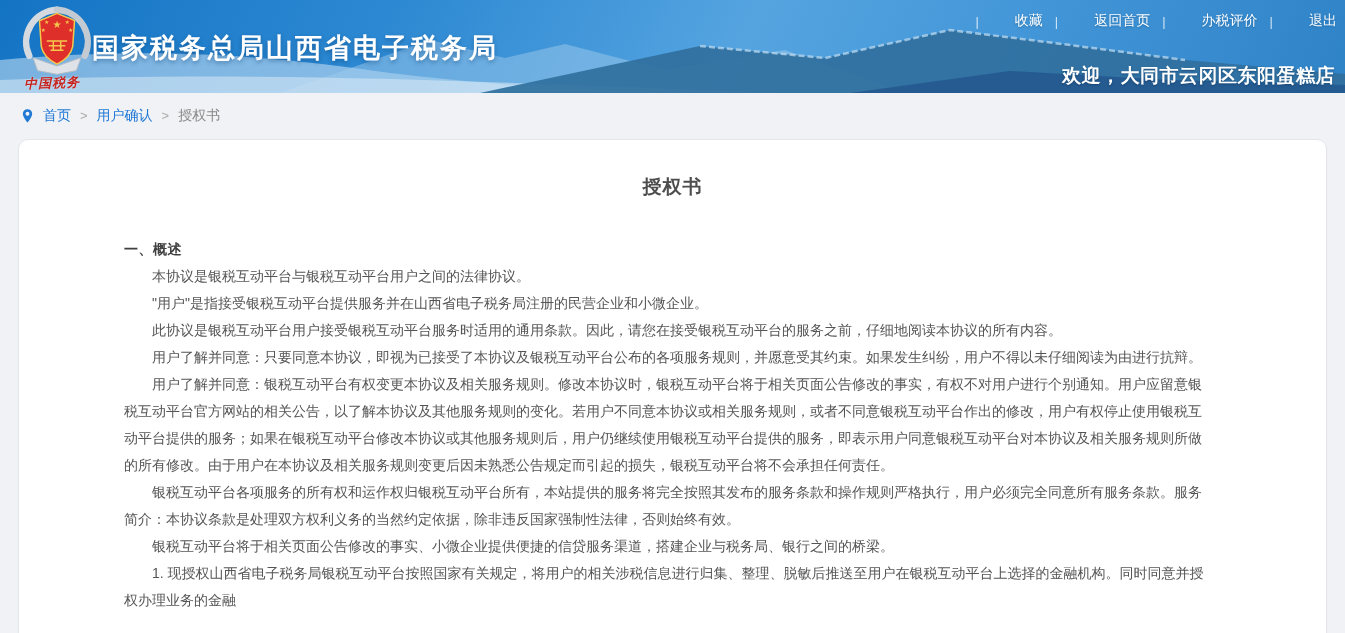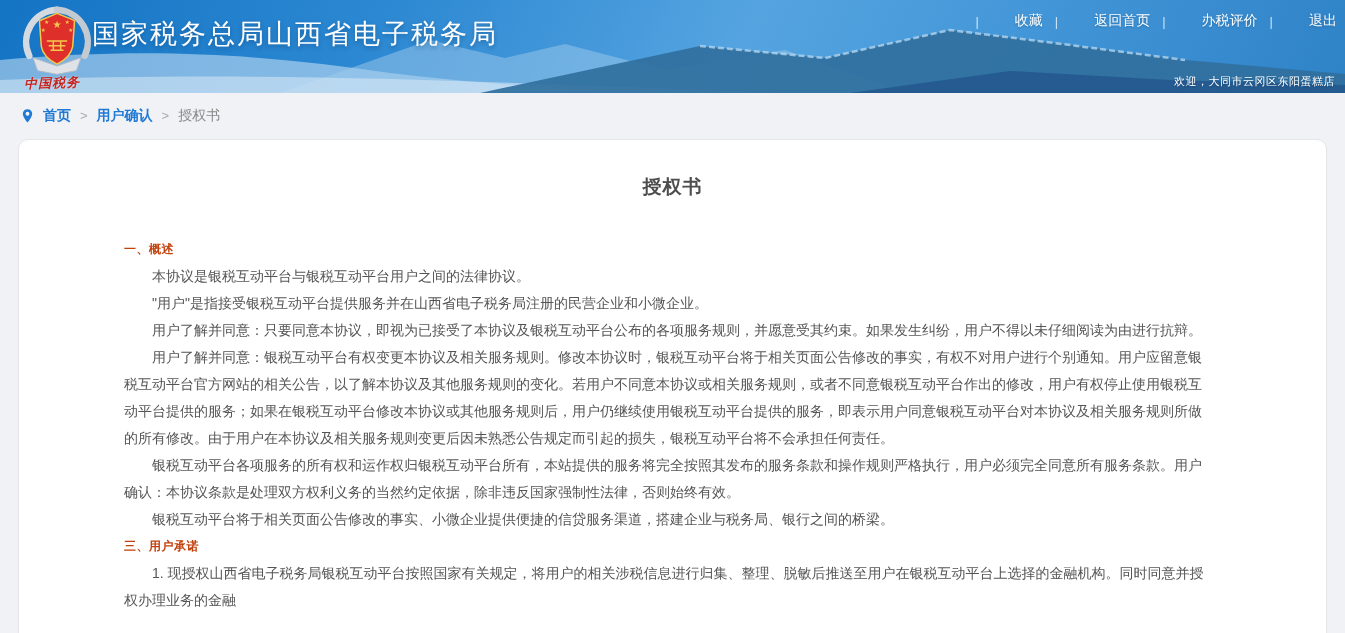--- a/index.html
+++ b/index.html
@@ -18,66 +18,67 @@
   .logo-wrap svg{ display:block; }
   .logo-caption{
     position:absolute; left:4px; bottom:0px; width:72px;
     color:#c8241e; font-weight:bold; font-style:italic;
     font-size:13px; letter-spacing:1px; white-space:nowrap;
     font-family:"Liberation Serif","DejaVu Serif",serif;
     text-shadow:0 0 2px rgba(255,255,255,.55);
     transform:rotate(-2deg);
   }
   .site-title{
-    position:absolute; left:92px; top:16px;
-    color:#ffffff; font-size:27px; font-weight:normal; letter-spacing:2px;
+    position:absolute; left:92px; top:30px;
+    color:#ffffff; font-size:27px; font-weight:bold; letter-spacing:2px;
     text-shadow:0 2px 4px rgba(10,60,110,.45);
     white-space:nowrap;
   }
   .top-menu{
     position:absolute; top:12px; right:8px;
     display:flex; align-items:center;
     color:#fff; font-size:14px;
   }
   .top-menu .sep{ margin:0 12px; opacity:.75; font-size:13px; }
   .top-menu a{ color:#fff; text-decoration:none; cursor:pointer; white-space:nowrap;
     text-shadow:0 1px 2px rgba(10,60,110,.4);padding-left:24px; }
   .welcome-text{
     position:absolute; right:10px; bottom:4px;
-    color:#fff; font-size:11px; letter-spacing:.5px;
+    color:#fff; font-size:19px; letter-spacing:.5px;
     text-shadow:0 1px 2px rgba(10,50,95,.55);
+    font-weight:bold;
   }
 
   
   .breadcrumb-bar{
     height:46px; display:flex; align-items:center;
     padding-left:20px; font-size:14px;
   }
   .breadcrumb-bar .pin{ width:15px; height:18px; margin-right:8px; flex:0 0 auto; }
-  .crumb-link{ color:#2179d6; text-decoration:none; cursor:pointer;font-weight:bold; }
+  .crumb-link{ color:#2179d6; text-decoration:none; cursor:pointer; }
   .crumb-current{ color:#888; }
   .crumb-sep{ color:#aaa; margin:0 9px; font-size:13px; }
 
   
   .doc-card{
     margin:0 18px; height:600px;
     background:#ffffff;
     border:1px solid #e4e6ea; border-radius:10px;
     padding-top:34px;
     box-shadow:0 1px 2px rgba(0,0,0,.02);
   }
   .doc-title{
     text-align:center; font-size:19px; font-weight:bold; color:#4d4d4d;
     margin-bottom:36px; letter-spacing:1px;
   }
   .doc-body{
     padding:0 118px 0 105px;
     font-size:14px; line-height:27px; color:#555;
   }
-  .section-heading{ font-size:12px; font-weight:bold; color:#c2410c; letter-spacing:.5px; }
+  .section-heading{ font-size:14px; font-weight:bold; color:#404040; letter-spacing:.5px; }
   .para{ text-indent:2em; }
 </style>
 </head>
 <body>
 
 <header class="site-header">
   <svg class="mountains" viewBox="0 0 1345 93" preserveAspectRatio="none" aria-hidden="true">
     <path d="M0,93 L0,60 C160,46 270,56 390,73 C490,85 570,90 710,93 Z" fill="#ddeefa" opacity="0.5"></path>
     <path d="M280,93 L430,40 L505,58 L565,44 L665,70 L785,50 L905,93 Z" fill="#9dc9ec" opacity="0.5"></path>
     <path d="M0,93 L0,80 C300,70 520,84 780,93 Z" fill="#eaf4fb" opacity="0.45"></path>
@@ -124,20 +125,20 @@
   </svg>
   <span id="breadcrumb-items"><a class="crumb-link">首页</a><span class="crumb-sep">&gt;</span><a class="crumb-link">用户确认</a><span class="crumb-sep">&gt;</span><span class="crumb-current">授权书</span></span>
 </div>
 
 <main class="doc-card">
   <h2 class="doc-title">授权书</h2>
   <div class="doc-body" id="doc-body">
       <h3 class="section-heading">一、概述</h3>
       <p class="para">本协议是银税互动平台与银税互动平台用户之间的法律协议。</p>
       <p class="para">"用户"是指接受银税互动平台提供服务并在山西省电子税务局注册的民营企业和小微企业。</p>
+      <p class="para">此协议是银税互动平台用户接受银税互动平台服务时适用的通用条款。因此，请您在接受银税互动平台的服务之前，仔细地阅读本协议的所有内容。</p>
       <p class="para">用户了解并同意：只要同意本协议，即视为已接受了本协议及银税互动平台公布的各项服务规则，并愿意受其约束。如果发生纠纷，用户不得以未仔细阅读为由进行抗辩。</p>
       <p class="para">用户了解并同意：银税互动平台有权变更本协议及相关服务规则。修改本协议时，银税互动平台将于相关页面公告修改的事实，有权不对用户进行个别通知。用户应留意银税互动平台官方网站的相关公告，以了解本协议及其他服务规则的变化。若用户不同意本协议或相关服务规则，或者不同意银税互动平台作出的修改，用户有权停止使用银税互动平台提供的服务；如果在银税互动平台修改本协议或其他服务规则后，用户仍继续使用银税互动平台提供的服务，即表示用户同意银税互动平台对本协议及相关服务规则所做的所有修改。由于用户在本协议及相关服务规则变更后因未熟悉公告规定而引起的损失，银税互动平台将不会承担任何责任。</p>
-      <p class="para">银税互动平台各项服务的所有权和运作权归银税互动平台所有，本站提供的服务将完全按照其发布的服务条款和操作规则严格执行，用户必须完全同意所有服务条款。用户确认：本协议条款是处理双方权利义务的当然约定依据，除非违反国家强制性法律，否则始终有效。</p>
+      <p class="para">银税互动平台各项服务的所有权和运作权归银税互动平台所有，本站提供的服务将完全按照其发布的服务条款和操作规则严格执行，用户必须完全同意所有服务条款。服务简介：本协议条款是处理双方权利义务的当然约定依据，除非违反国家强制性法律，否则始终有效。</p>
       <p class="para">银税互动平台将于相关页面公告修改的事实、小微企业提供便捷的信贷服务渠道，搭建企业与税务局、银行之间的桥梁。</p>
-      <h3 class="section-heading">三、用户承诺</h3>
       <p class="para">1. 现授权山西省电子税务局银税互动平台按照国家有关规定，将用户的相关涉税信息进行归集、整理、脱敏后推送至用户在银税互动平台上选择的金融机构。同时同意并授权办理业务的金融</p>
     </div>
 </main>
 
 </body></html>

